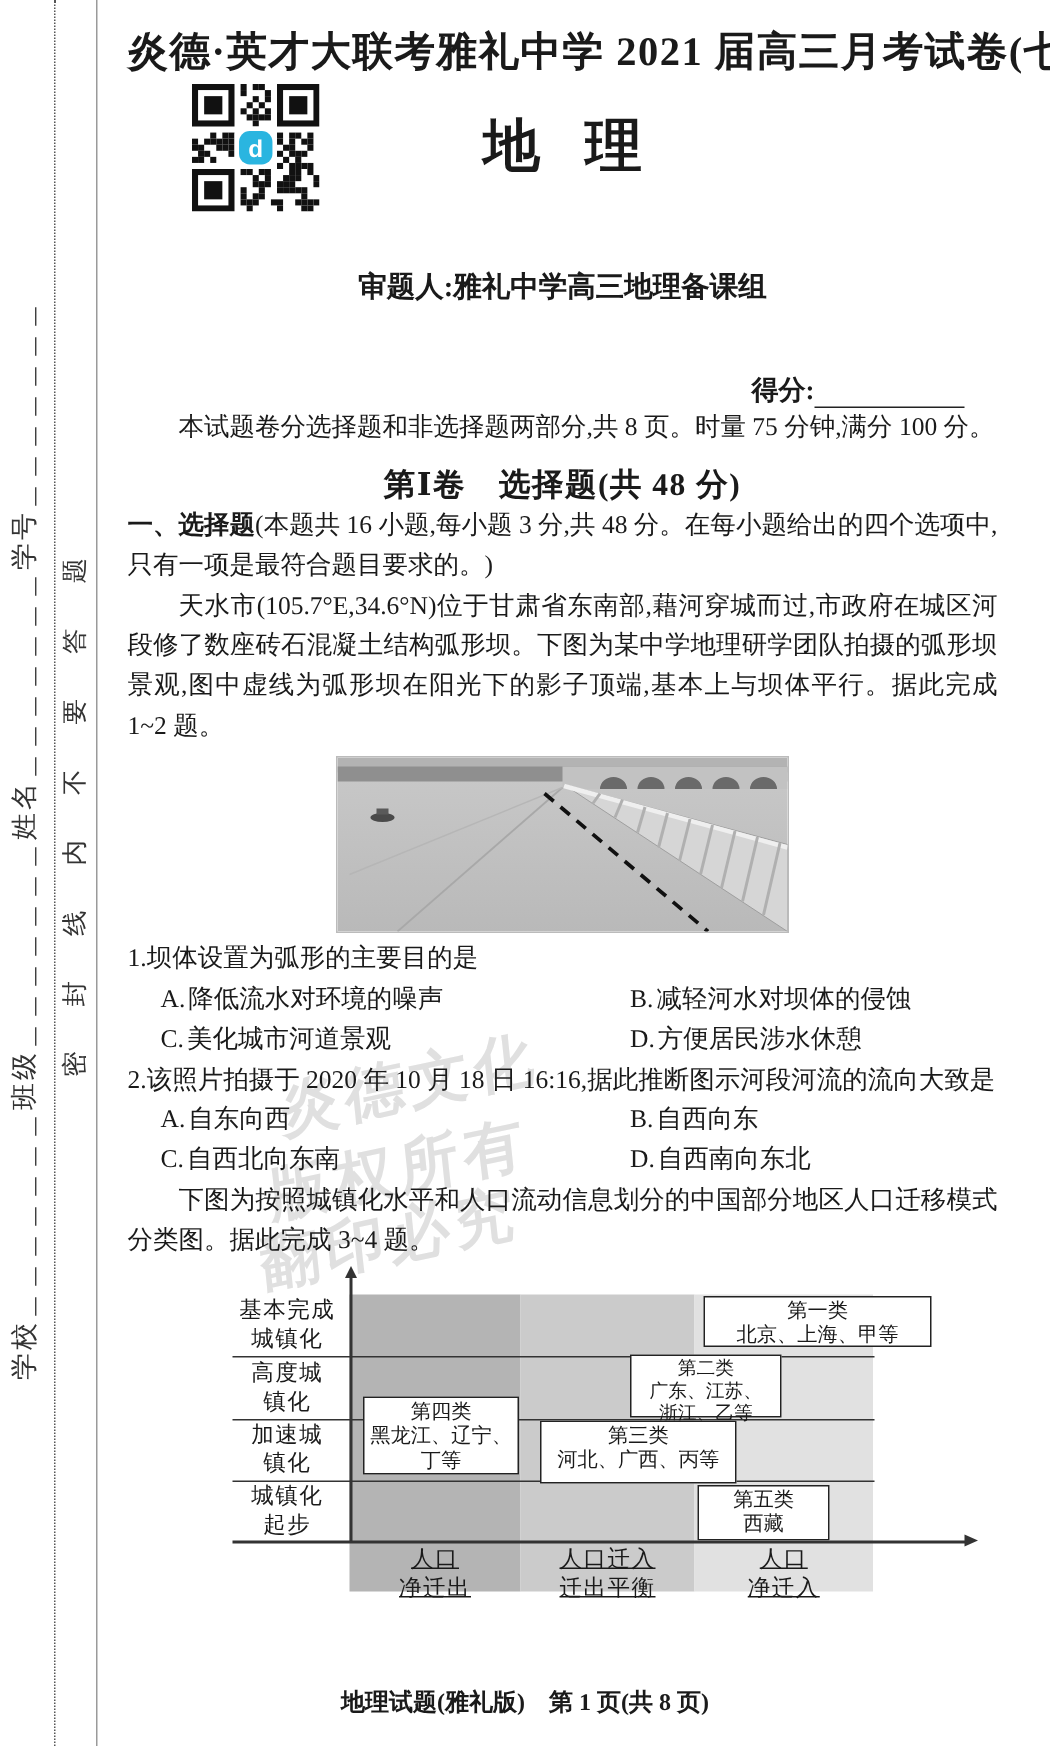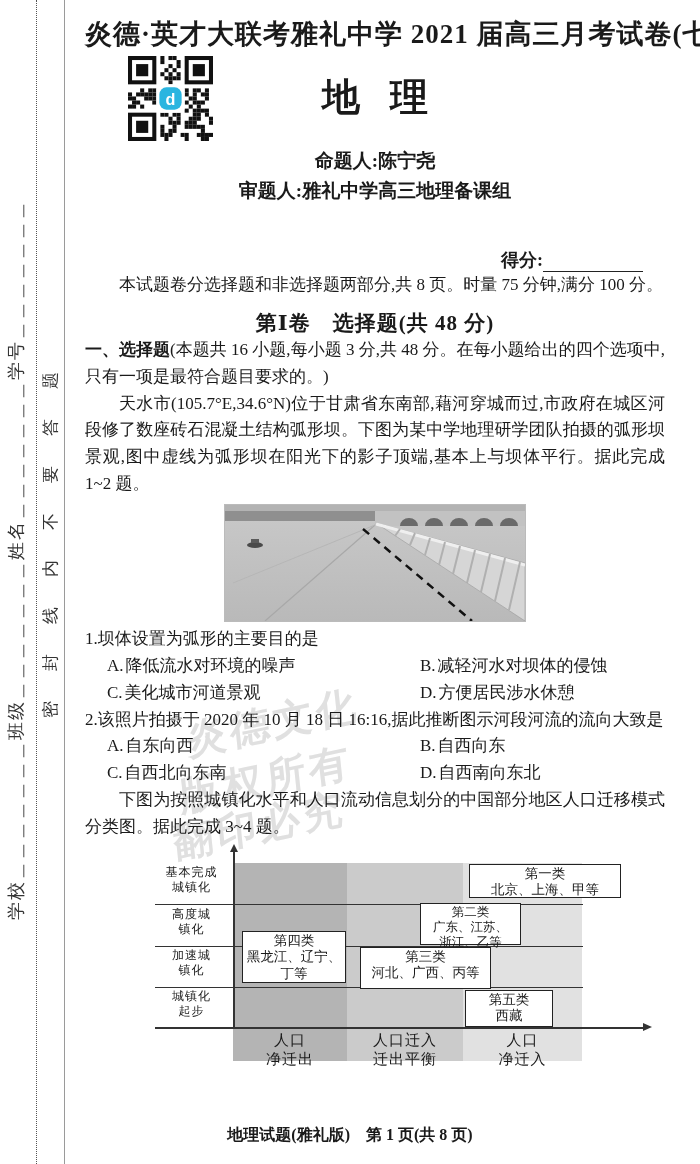--- a/index.html
+++ b/index.html
@@ -44,22 +44,22 @@
   
   .diagram{position:relative;width:505px;height:226px;margin:6px 0 0 65px;font-family:"Liberation Serif","DejaVu Serif",serif;}
   .dg-col{position:absolute;top:16px;height:198px;z-index:0;}
   .dg-hline{position:absolute;left:5px;width:428px;height:1.5px;background:#333;z-index:1;}
   .dg-yaxis{position:absolute;left:83px;top:4px;width:1.5px;height:177px;background:#333;z-index:1;}
   .dg-yarrow{position:absolute;left:79.5px;top:-3px;width:0;height:0;z-index:1;
              border-left:4.5px solid transparent;border-right:4.5px solid transparent;border-bottom:8px solid #333;}
   .dg-xaxis{position:absolute;left:5px;top:180px;width:490px;height:2px;background:#333;z-index:1;}
   .dg-xarrow{position:absolute;left:493px;top:176.5px;width:0;height:0;z-index:1;
              border-top:4.5px solid transparent;border-bottom:4.5px solid transparent;border-left:9px solid #333;}
-  .dg-ylab{position:absolute;left:2px;width:79px;text-align:center;font-size:12px;line-height:1.3;z-index:2;letter-spacing:1px;font-family:Liberation Serif, serif;}
-  .dg-xlab{position:absolute;top:184px;text-align:center;font-size:15px;line-height:1.3;z-index:2;letter-spacing:1px;}
+  .dg-ylab{position:absolute;left:2px;width:79px;text-align:center;font-size:15px;line-height:1.3;z-index:2;letter-spacing:1px;font-family:Liberation Serif, serif;}
+  .dg-xlab{position:absolute;top:184px;text-align:center;font-size:15px;line-height:1.3;z-index:2;letter-spacing:1px;text-decoration:underline;}
   .dg-box{position:absolute;background:#fff;border:1.5px solid #222;z-index:3;text-align:center;
           font-size:13.5px;line-height:1.22;padding:1px 2px;box-sizing:border-box;}
   .dg-box span{display:block;white-space:nowrap;}
 
   .footer{position:absolute;left:0;width:700px;bottom:18px;text-align:center;
           font-size:16px;font-weight:bold;z-index:1;}
 </style>
 </head>
 <body>
 
@@ -204,21 +204,20 @@
               <rect x="8" y="64" width="12" height="12" fill="#111"></rect>
             </g>
         </g>
         <g>
           <rect x="28" y="28" width="28" height="28" rx="5" fill="#ffffff"></rect>
           <rect x="31" y="31" width="22" height="22" rx="7" fill="#2ab5e0"></rect>
           <text x="42" y="48" font-size="16" font-weight="bold" fill="#ffffff" text-anchor="middle" font-family="'Liberation Sans',sans-serif">d</text>
         </g>
       </svg>
       <div class="subject">地理</div>
-      <div class="setter">命题人:陈宁尧</div>
       <div class="reviewer">审题人:雅礼中学高三地理备课组</div>
     </div>
 
     <div class="score-row">
       <span>得分:</span><span class="score-blank"></span>
     </div>
 
     <p class="body indent intro">本试题卷分选择题和非选择题两部分,共 8 页。时量 75 分钟,满分 100 分。</p>
 
     <div class="sec-title">第Ⅰ卷　选择题(共 48 分)</div>

